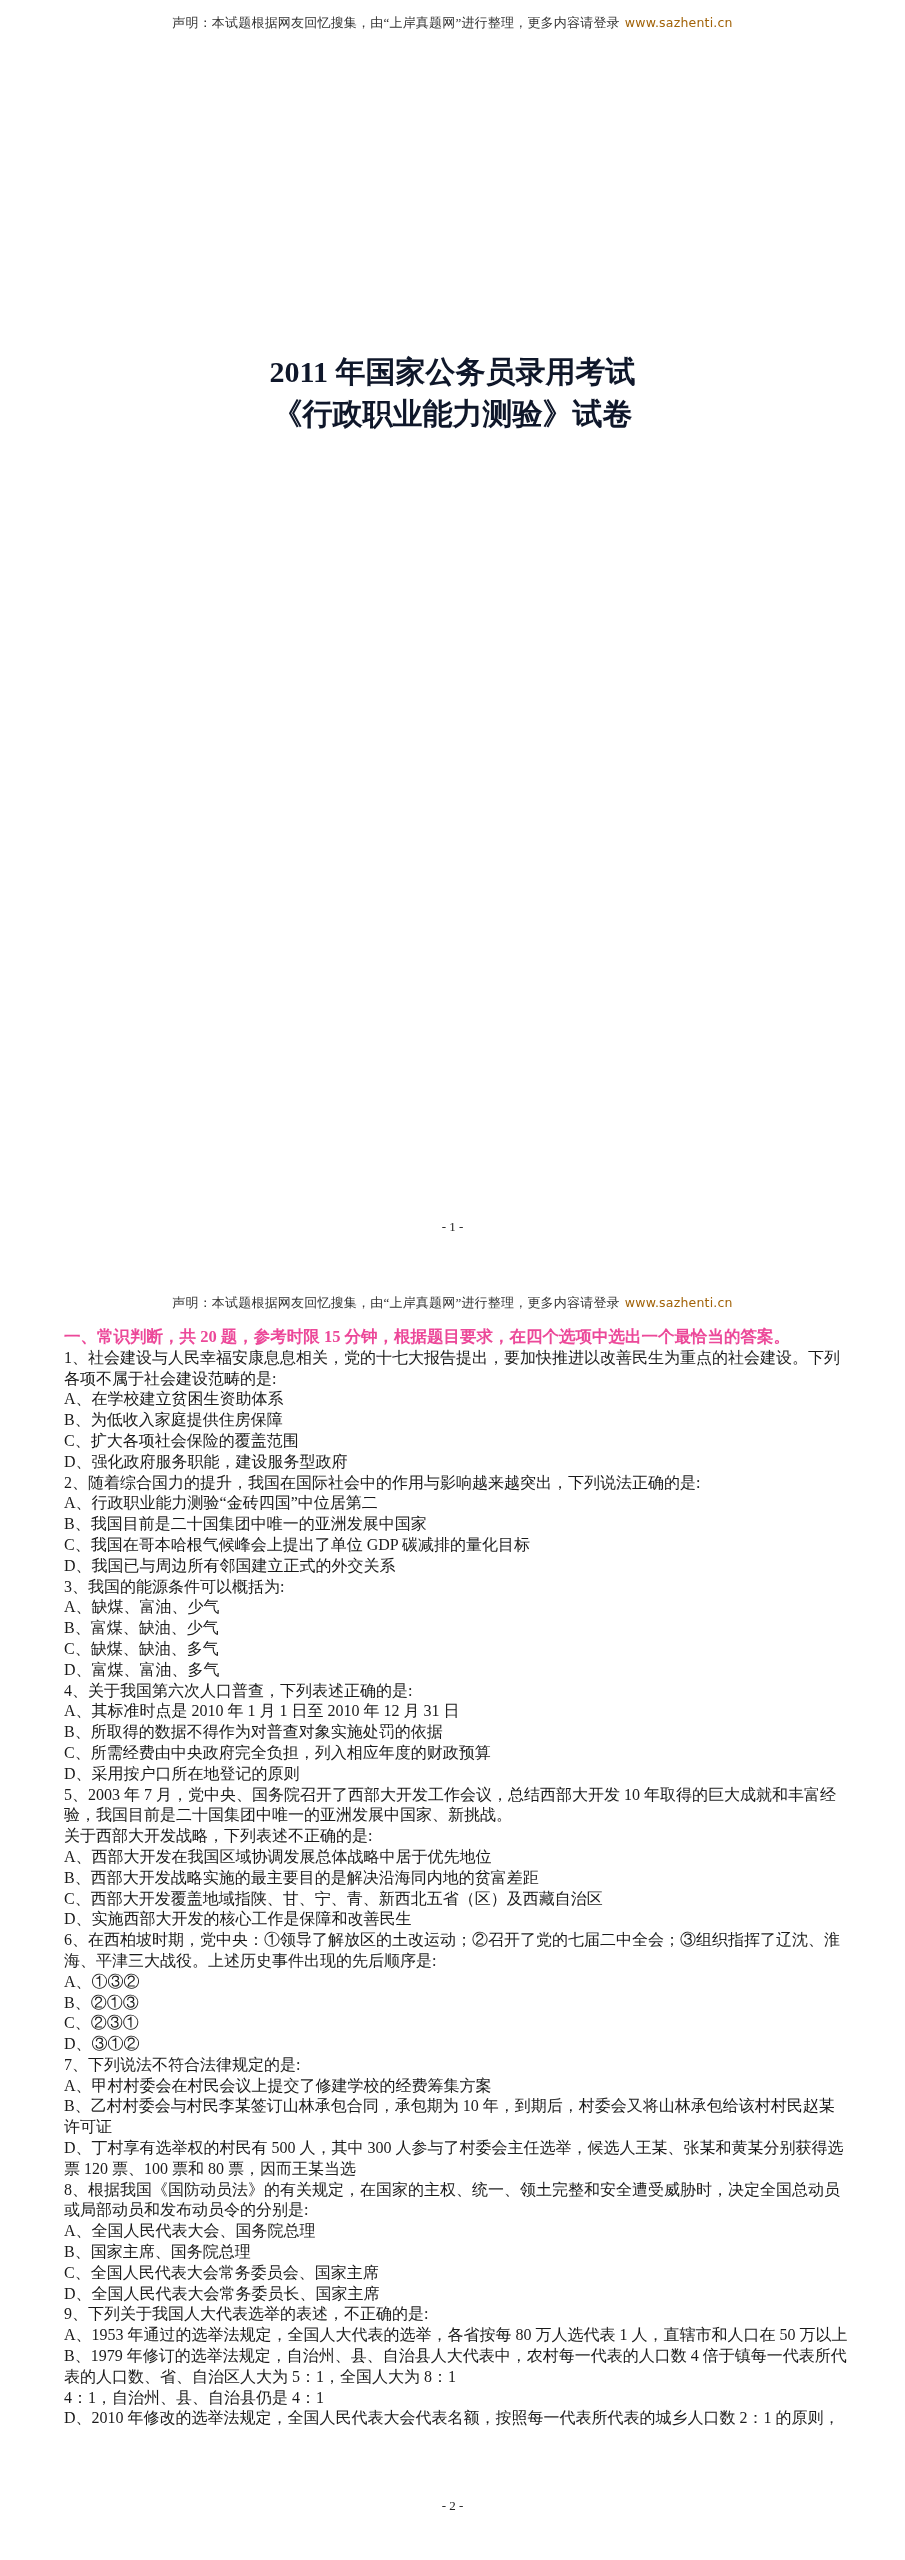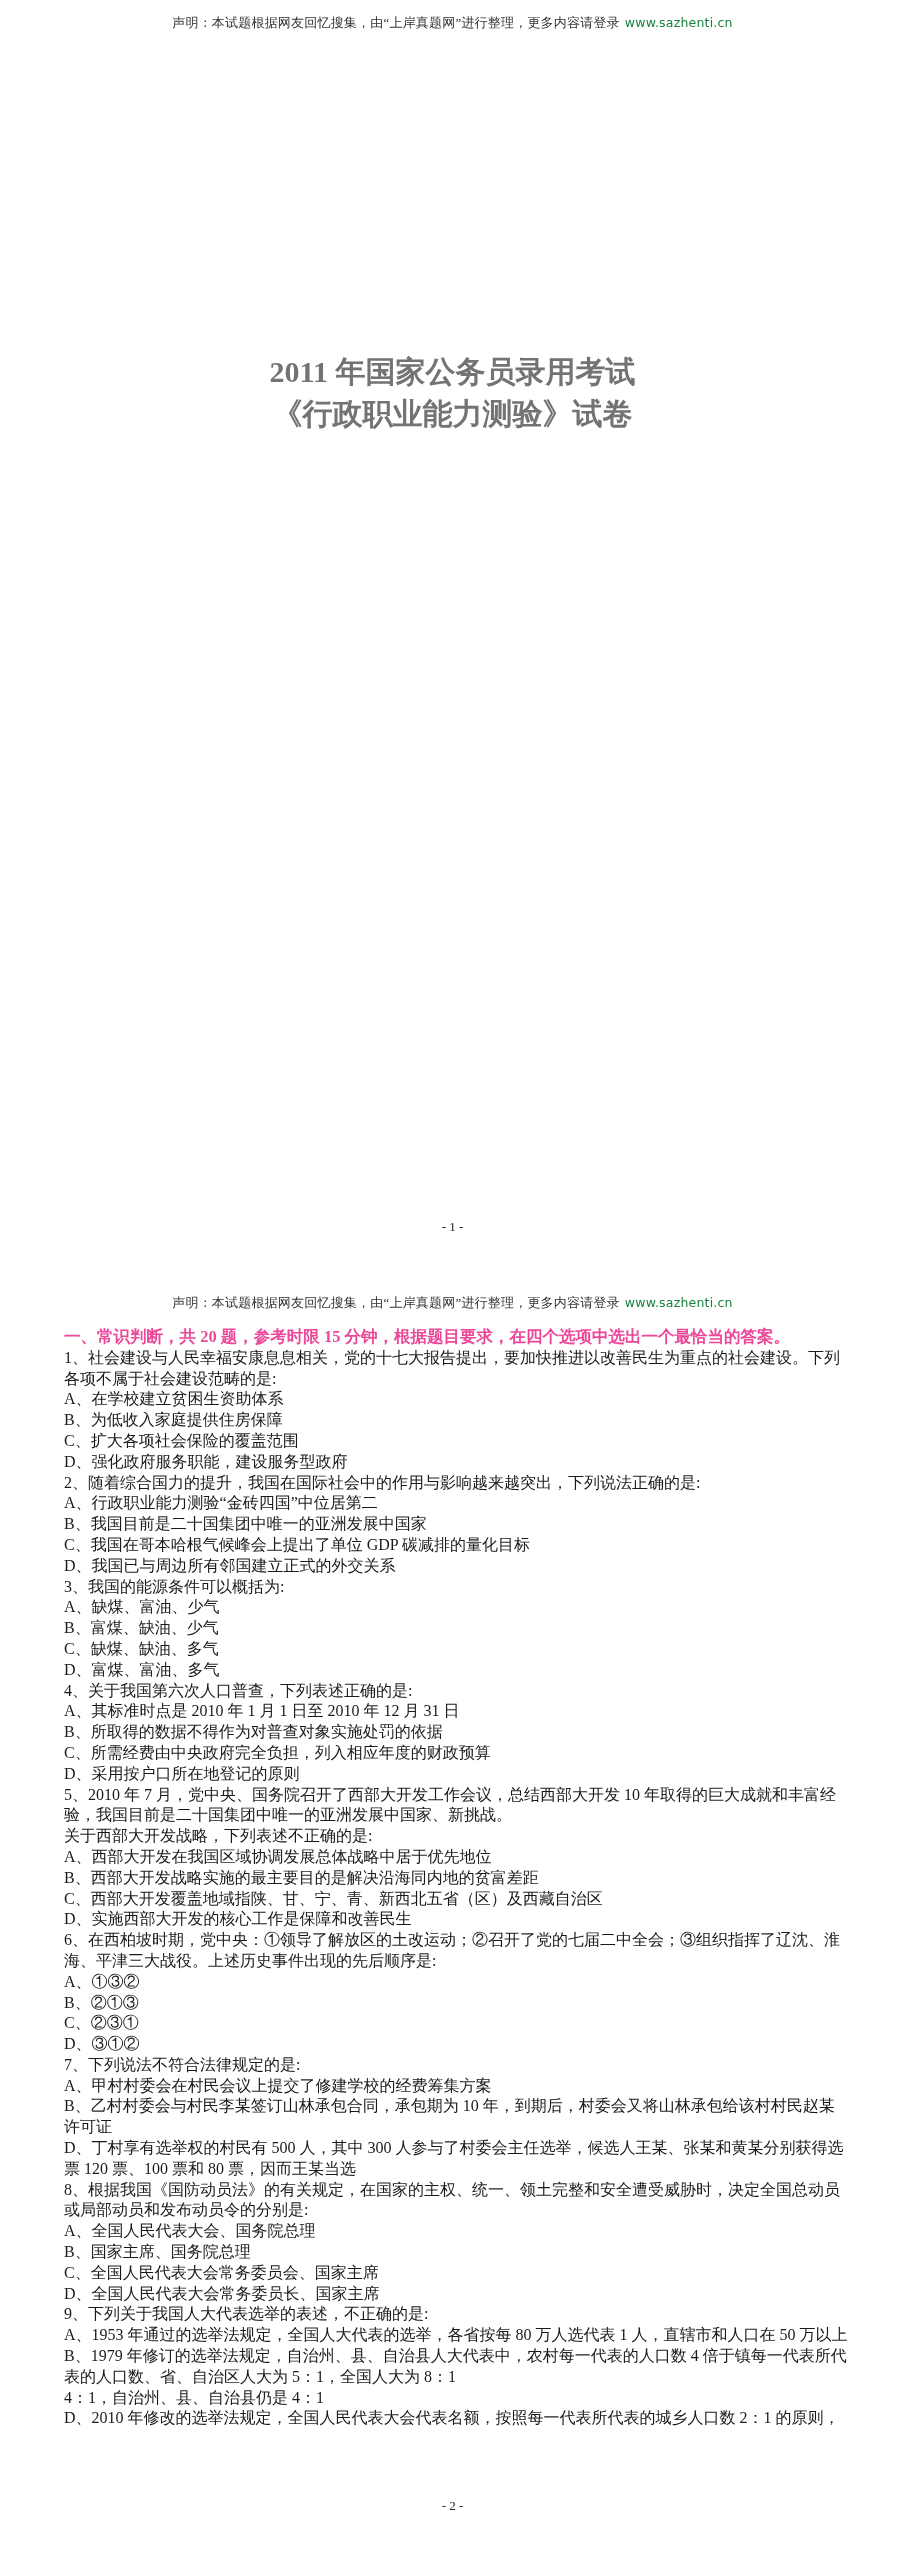--- a/index.html
+++ b/index.html
@@ -12,28 +12,28 @@
     overflow: hidden;
   }
   .center { text-align: center; }
   .note {
     position: absolute; left: 0; width: 905px;
     font-size: 13px; color: #333333;
     letter-spacing: 0.2px;
   }
   .note .url {
     font-family: "DejaVu Sans", "Liberation Sans", sans-serif;
-    font-size: 12.5px; margin-left: 5px; color: #15803d;
+    font-size: 12.5px; margin-left: 5px; color: #a16207;
   }
   .pg1-header { top: 14px; }
   .pg2-header { top: 1294px; }
   .title-block {
     position: absolute; top: 351px; left: 0; width: 905px;
     font-weight: bold; font-size: 30px; line-height: 42px;
-    color: #737373;
+    color: #0f172a;
   }
   .pnum {
     position: absolute; left: 0; width: 905px;
     font-size: 13px; color: #222222;
   }
   .p1 { top: 1219px; }
   .p2 { top: 2498px; }
   .body2 {
     position: absolute; top: 1327px; left: 64px; width: 778px;
     font-size: 16px; line-height: 20.8px; color: #1a1a1a;
@@ -78,21 +78,21 @@
         <div class="tline">3、我国的能源条件可以概括为:</div>
         <div class="tline">A、缺煤、富油、少气</div>
         <div class="tline">B、富煤、缺油、少气</div>
         <div class="tline">C、缺煤、缺油、多气</div>
         <div class="tline">D、富煤、富油、多气</div>
         <div class="tline">4、关于我国第六次人口普查，下列表述正确的是:</div>
         <div class="tline">A、其标准时点是 2010 年 1 月 1 日至 2010 年 12 月 31 日</div>
         <div class="tline">B、所取得的数据不得作为对普查对象实施处罚的依据</div>
         <div class="tline">C、所需经费由中央政府完全负担，列入相应年度的财政预算</div>
         <div class="tline">D、采用按户口所在地登记的原则</div>
-        <div class="tline">5、2010 年 7 月，党中央、国务院召开了西部大开发工作会议，总结西部大开发 10 年取得的巨大成就和丰富经</div>
+        <div class="tline">5、2003 年 7 月，党中央、国务院召开了西部大开发工作会议，总结西部大开发 10 年取得的巨大成就和丰富经</div>
         <div class="tline">验，我国目前是二十国集团中唯一的亚洲发展中国家、新挑战。</div>
         <div class="tline">关于西部大开发战略，下列表述不正确的是:</div>
         <div class="tline">A、西部大开发在我国区域协调发展总体战略中居于优先地位</div>
         <div class="tline">B、西部大开发战略实施的最主要目的是解决沿海同内地的贫富差距</div>
         <div class="tline">C、西部大开发覆盖地域指陕、甘、宁、青、新西北五省（区）及西藏自治区</div>
         <div class="tline">D、实施西部大开发的核心工作是保障和改善民生</div>
         <div class="tline">6、在西柏坡时期，党中央：①领导了解放区的土改运动；②召开了党的七届二中全会；③组织指挥了辽沈、淮</div>
         <div class="tline">海、平津三大战役。上述历史事件出现的先后顺序是:</div>
         <div class="tline">A、①③②</div>
         <div class="tline">B、②①③</div>

